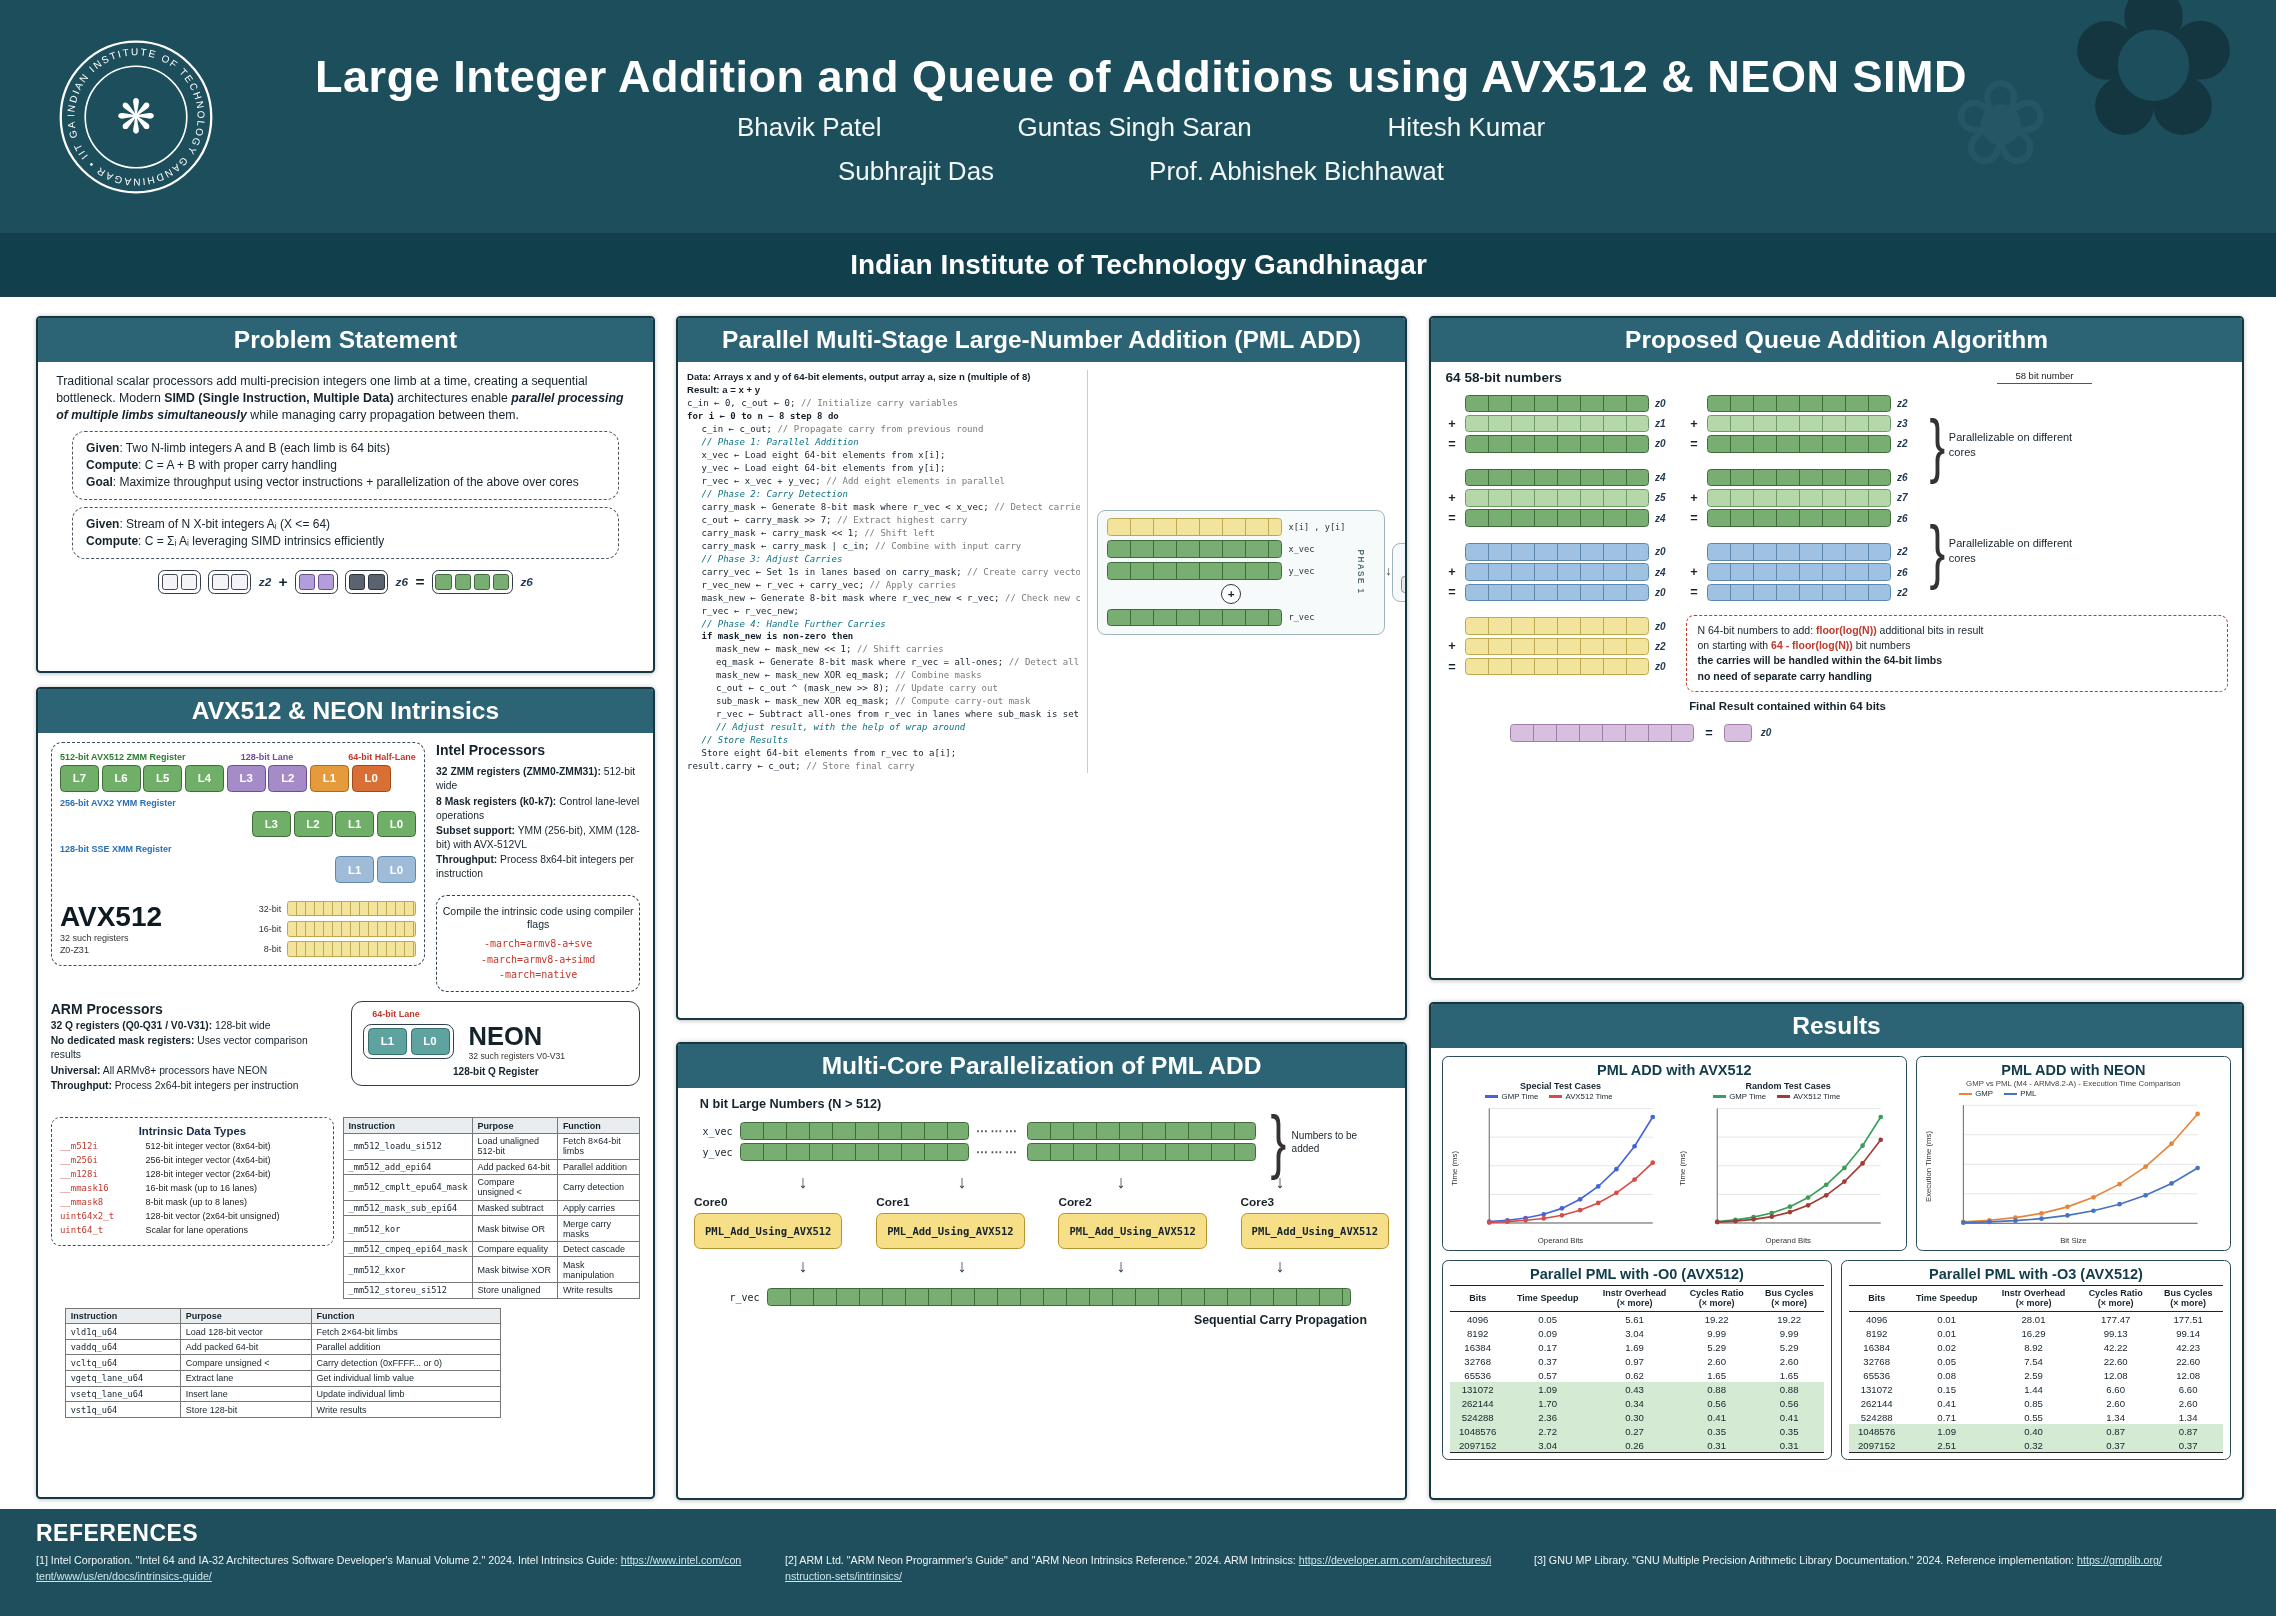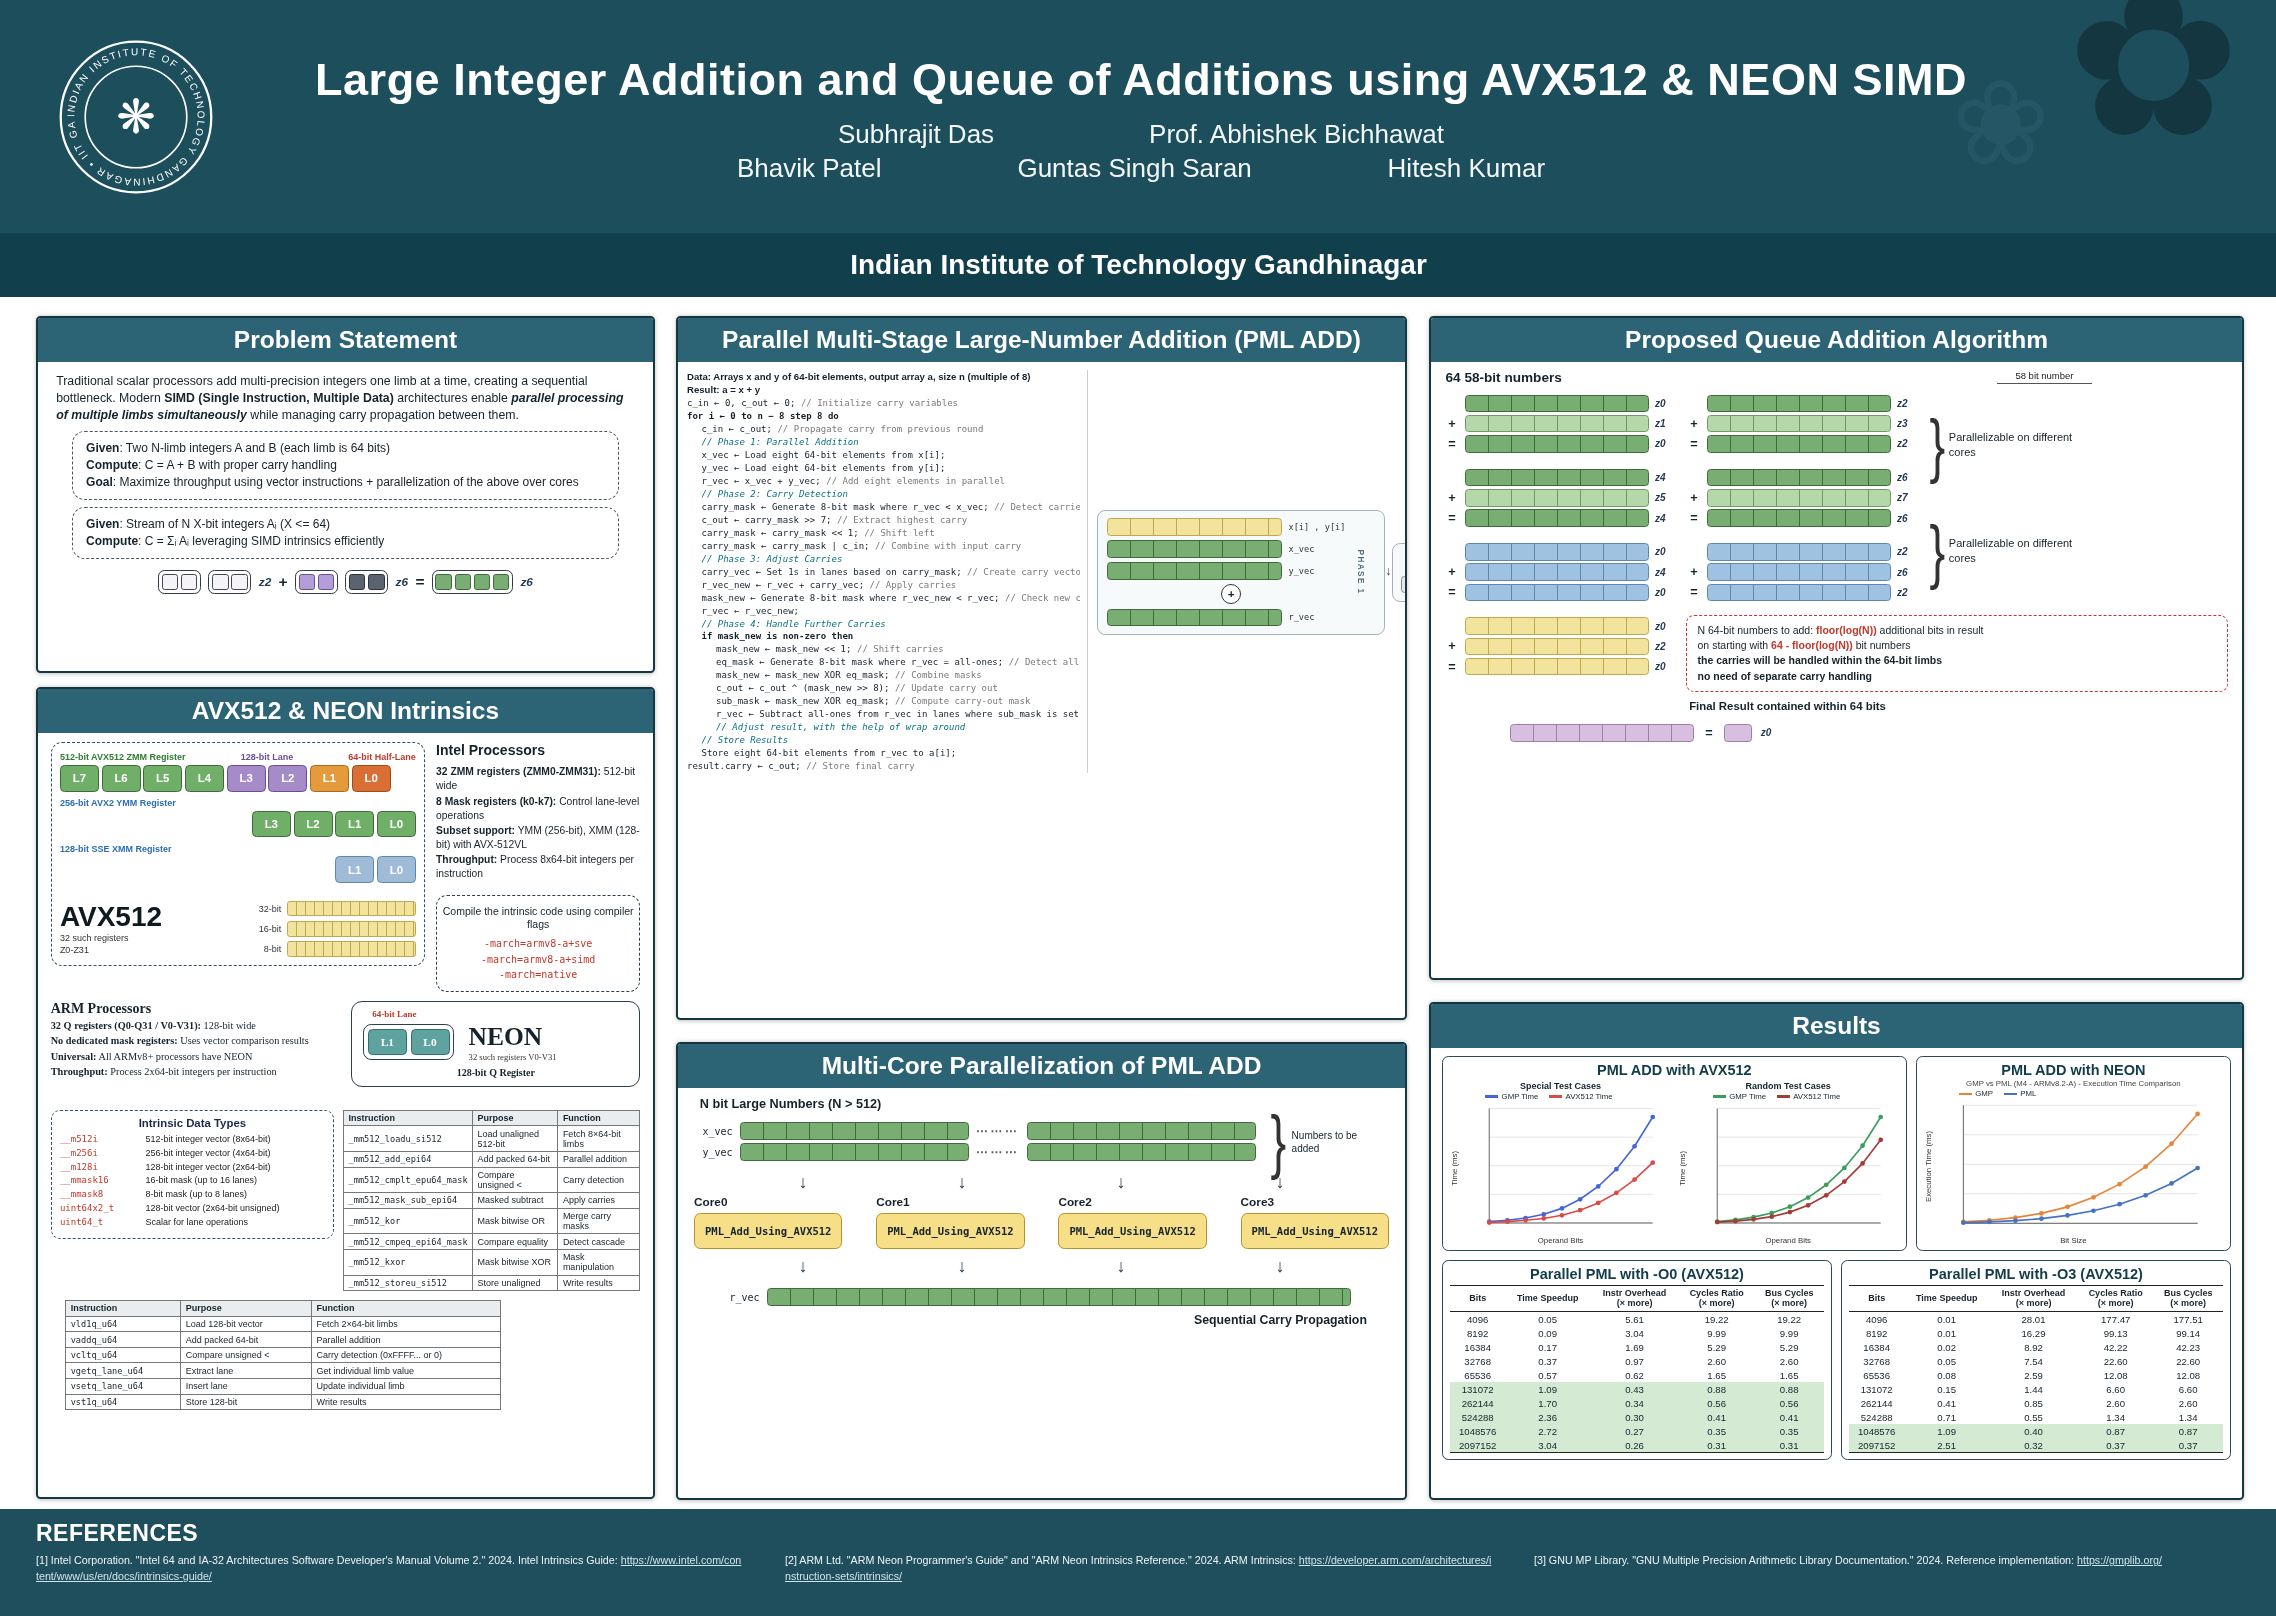--- a/index.html
+++ b/index.html
@@ -73,21 +73,21 @@
   .bitrow{display:flex;align-items:center;gap:5.5px;justify-content:flex-end;}
   .bitlab{font-size:9px;color:#333;}
   .bitbar{width:127px;height:13.6px;border:0.9px solid #bfa84f;border-radius:2.7px;
     background:repeating-linear-gradient(90deg,#f3e49d 0 8.2px,#bfa84f 8.2px 9px);}
   .colR{flex:1;display:flex;flex-direction:column;gap:3.6px;}
   .pheadline{font-weight:bold;font-size:14px;margin-bottom:1.8px;}
   .pline{font-size:10.3px;line-height:1.36;margin:1.4px 0;}
   .compilebox{border:1.6px dashed #2c3e50;border-radius:11px;padding:8.2px 5.5px;text-align:center;margin-top:9px;}
   .chead{font-size:10.5px;margin-bottom:4.5px;line-height:1.3;}
   .flag{color:#c0392b;font-size:10px;line-height:1.55;}
-  .rowB{display:flex;gap:12.7px;margin-top:9px;align-items:flex-start;font-family:Liberation Serif, serif;}
+  .rowB{display:flex;gap:12.7px;margin-top:9px;align-items:flex-start;}
   .colL{flex:1;}
   .neonbox{width:265px;flex:none;border:1.6px solid #2c3e50;border-radius:11px;padding:7.3px 11px;}
   .neontop{color:#c0392b;font-size:9px;font-weight:bold;margin-left:9px;}
   .neonmid{display:flex;align-items:center;gap:14.5px;margin-top:2.7px;}
   .qreg{display:flex;gap:3.6px;border:1.8px solid #2c3e50;border-radius:8.2px;padding:3.6px;}
   .neonright .big{font-size:25.5px;font-weight:800;}
   .neonright .sub{font-size:8.6px;color:#333;}
   .neonreg{text-align:center;font-weight:bold;font-size:10px;margin-top:5.5px;}
   .rowC{display:flex;gap:9px;margin-top:23px;align-items:flex-start;}
   .typesbox{width:265px;flex:none;border:1.6px dashed #35506b;border-radius:9px;padding:6.4px 8.2px;}
@@ -221,30 +221,30 @@
       <circle cx="86" cy="86" r="83" fill="none" stroke="#ffffff" stroke-width="2.5"></circle>
       <circle cx="86" cy="86" r="56" fill="none" stroke="#ffffff" stroke-width="1.8"></circle>
       <path id="logoarc" d="M 86,86 m -68,0 a 68,68 0 1,1 136,0 a 68,68 0 1,1 -136,0" fill="none"></path>
       <text font-size="11" fill="#ffffff" letter-spacing="2" font-family="Liberation Sans, sans-serif">
         <textPath href="#logoarc">INDIAN INSTITUTE OF TECHNOLOGY GANDHINAGAR • IIT GANDHINAGAR •</textPath>
       </text>
       <text x="86" y="104" text-anchor="middle" font-size="52" fill="#ffffff">❋</text>
     </svg>
     <div class="hcenter">
       <h1 class="title">Large Integer Addition and Queue of Additions using AVX512 &amp; NEON SIMD</h1>
-      <div class="authors r2">
-
-      <span class="author">Subhrajit Das</span>
-          <span class="author">Prof. Abhishek Bichhawat</span>
-        </div>
       <div class="authors r1">
 
       <span class="author">Bhavik Patel</span>
           <span class="author">Guntas Singh Saran</span>
           <span class="author">Hitesh Kumar</span>
+        </div>
+      <div class="authors r2">
+
+      <span class="author">Subhrajit Das</span>
+          <span class="author">Prof. Abhishek Bichhawat</span>
         </div>
     </div>
     <div class="spacer"></div>
   </header>
   <div class="instband">
     <span>Indian Institute of Technology Gandhinagar</span>
   </div>
 
   <section class="panel panel-problem">
     <div class="phead">Problem Statement</div>

